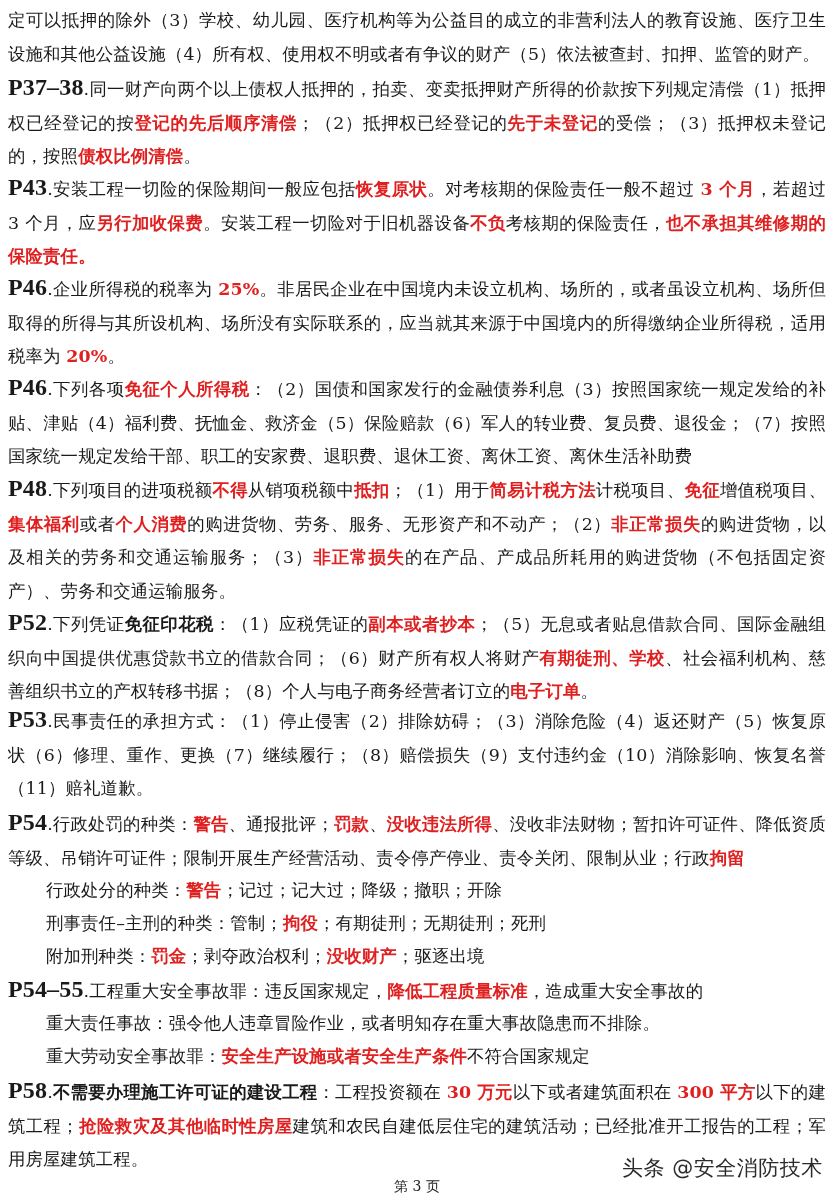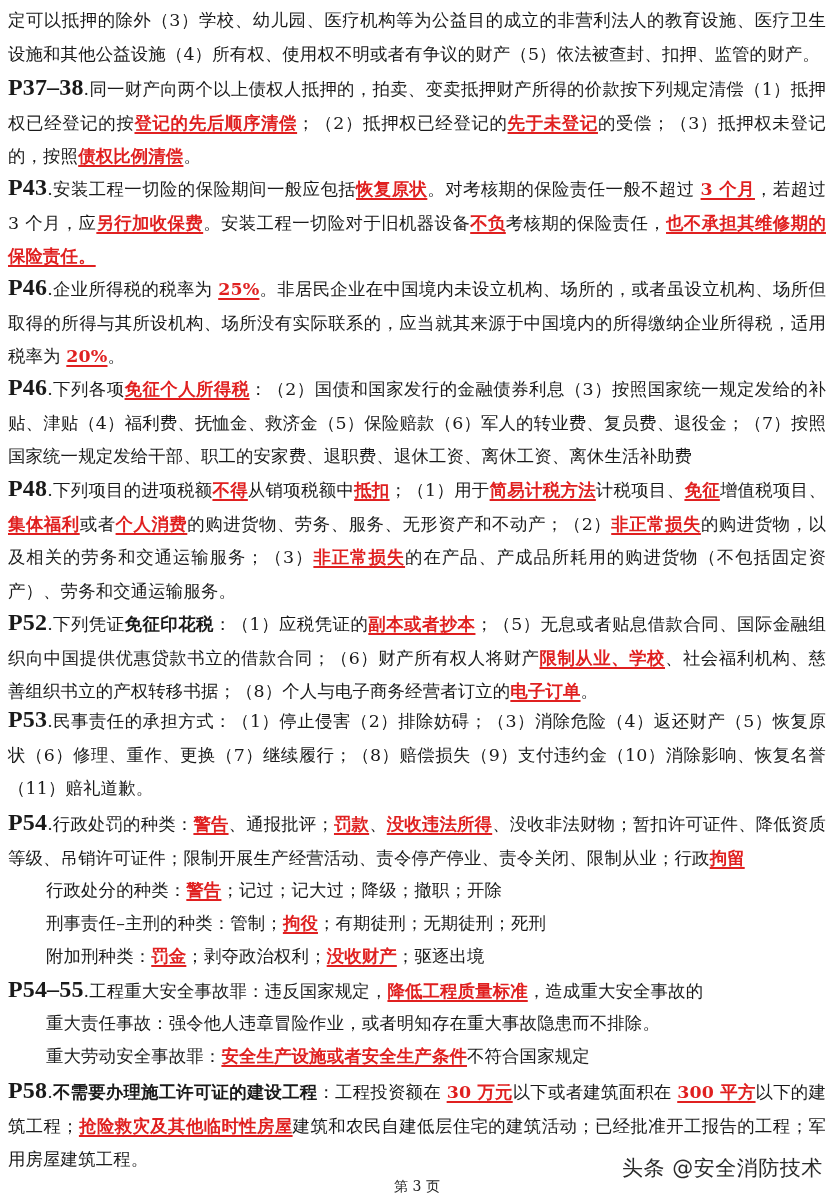--- a/index.html
+++ b/index.html
@@ -13,21 +13,21 @@
     position: absolute; left: 8px; width: 818px;
     font-size: 17.4px; line-height: 33.5px;
     text-align: justify; text-align-last: left;
     letter-spacing: 0.15px;
     word-break: break-all;
   }
   .para.indent { left: 46px; width: 780px; }
   .lbl { font-weight: bold; font-family: "Liberation Serif", "DejaVu Serif", serif; font-size: 24px; }
   .hl {
     color: #e02020; font-weight: bold;
-    text-decoration: underline; text-decoration-color: #e02020;
+    text-decoration-color: #e02020;
     text-decoration-thickness: 1.5px; text-underline-offset: 3px;
   }
   .bk { font-weight: bold; }
   .watermark {
     position: absolute; left: 622px; top: 1154px;
     font-family: "DejaVu Sans", "Liberation Sans", sans-serif;
     font-size: 21px; color: #2b2b2b; letter-spacing: 0.5px;
     text-shadow: 1px 1px 0 #ffffff, -1px -1px 0 #ffffff;
   }
   .pagenum {
@@ -38,21 +38,21 @@
 </head>
 <body>
 
 <div class="page" id="page">
     <div class="para" style="top: 4px;"><span>定可以抵押的除外（3）学校、幼儿园、医疗机构等为公益目的成立的非营利法人的教育设施、医疗卫生设施和其他公益设施（4）所有权、使用权不明或者有争议的财产（5）依法被查封、扣押、监管的财产。</span></div>
     <div class="para" style="top: 71px;"><span class="lbl">P37–38</span><span>.同一财产向两个以上债权人抵押的，拍卖、变卖抵押财产所得的价款按下列规定清偿（1）抵押权已经登记的按</span><span class="hl">登记的先后顺序清偿</span><span>；（2）抵押权已经登记的</span><span class="hl">先于未登记</span><span>的受偿；（3）抵押权未登记的，按照</span><span class="hl">债权比例清偿</span><span>。</span></div>
     <div class="para" style="top: 171px;"><span class="lbl">P43</span><span>.安装工程一切险的保险期间一般应包括</span><span class="hl">恢复原状</span><span>。对考核期的保险责任一般不超过 </span><span class="hl">3 个月</span><span>，若超过 3 个月，应</span><span class="hl">另行加收保费</span><span>。安装工程一切险对于旧机器设备</span><span class="hl">不负</span><span>考核期的保险责任，</span><span class="hl">也不承担其维修期的保险责任。</span></div>
     <div class="para" style="top: 271px;"><span class="lbl">P46</span><span>.企业所得税的税率为 </span><span class="hl">25%</span><span>。非居民企业在中国境内未设立机构、场所的，或者虽设立机构、场所但取得的所得与其所设机构、场所没有实际联系的，应当就其来源于中国境内的所得缴纳企业所得税，适用税率为 </span><span class="hl">20%</span><span>。</span></div>
     <div class="para" style="top: 371px;"><span class="lbl">P46</span><span>.下列各项</span><span class="hl">免征个人所得税</span><span>：（2）国债和国家发行的金融债券利息（3）按照国家统一规定发给的补贴、津贴（4）福利费、抚恤金、救济金（5）保险赔款（6）军人的转业费、复员费、退役金；（7）按照国家统一规定发给干部、职工的安家费、退职费、退休工资、离休工资、离休生活补助费</span></div>
     <div class="para" style="top: 472px;"><span class="lbl">P48</span><span>.下列项目的进项税额</span><span class="hl">不得</span><span>从销项税额中</span><span class="hl">抵扣</span><span>；（1）用于</span><span class="hl">简易计税方法</span><span>计税项目、</span><span class="hl">免征</span><span>增值税项目、</span><span class="hl">集体福利</span><span>或者</span><span class="hl">个人消费</span><span>的购进货物、劳务、服务、无形资产和不动产；（2）</span><span class="hl">非正常损失</span><span>的购进货物，以及相关的劳务和交通运输服务；（3）</span><span class="hl">非正常损失</span><span>的在产品、产成品所耗用的购进货物（不包括固定资产）、劳务和交通运输服务。</span></div>
-    <div class="para" style="top: 606px;"><span class="lbl">P52</span><span>.下列凭证</span><span class="bk">免征印花税</span><span>：（1）应税凭证的</span><span class="hl">副本或者抄本</span><span>；（5）无息或者贴息借款合同、国际金融组织向中国提供优惠贷款书立的借款合同；（6）财产所有权人将财产</span><span class="hl">限制从业、学校</span><span>、社会福利机构、慈善组织书立的产权转移书据；（8）个人与电子商务经营者订立的</span><span class="hl">电子订单</span><span>。</span></div>
+    <div class="para" style="top: 606px;"><span class="lbl">P52</span><span>.下列凭证</span><span class="bk">免征印花税</span><span>：（1）应税凭证的</span><span class="hl">副本或者抄本</span><span>；（5）无息或者贴息借款合同、国际金融组织向中国提供优惠贷款书立的借款合同；（6）财产所有权人将财产</span><span class="hl">有期徒刑、学校</span><span>、社会福利机构、慈善组织书立的产权转移书据；（8）个人与电子商务经营者订立的</span><span class="hl">电子订单</span><span>。</span></div>
     <div class="para" style="top: 691px; margin-top: 12px;"><span class="lbl">P53</span><span>.民事责任的承担方式：（1）停止侵害（2）排除妨碍；（3）消除危险（4）返还财产（5）恢复原状（6）修理、重作、更换（7）继续履行；（8）赔偿损失（9）支付违约金（10）消除影响、恢复名誉（11）赔礼道歉。</span></div>
     <div class="para" style="top: 806px;"><span class="lbl">P54</span><span>.行政处罚的种类：</span><span class="hl">警告</span><span>、通报批评；</span><span class="hl">罚款</span><span>、</span><span class="hl">没收违法所得</span><span>、没收非法财物；暂扣许可证件、降低资质等级、吊销许可证件；限制开展生产经营活动、责令停产停业、责令关闭、限制从业；行政</span><span class="hl">拘留</span></div>
     <div class="para indent" style="top: 874px;"><span>行政处分的种类：</span><span class="hl">警告</span><span>；记过；记大过；降级；撤职；开除</span></div>
     <div class="para indent" style="top: 907px;"><span>刑事责任–主刑的种类：管制；</span><span class="hl">拘役</span><span>；有期徒刑；无期徒刑；死刑</span></div>
     <div class="para indent" style="top: 940px;"><span>附加刑种类：</span><span class="hl">罚金</span><span>；剥夺政治权利；</span><span class="hl">没收财产</span><span>；驱逐出境</span></div>
     <div class="para" style="top: 973px;"><span class="lbl">P54–55</span><span>.工程重大安全事故罪：违反国家规定，</span><span class="hl">降低工程质量标准</span><span>，造成重大安全事故的</span></div>
     <div class="para indent" style="top: 1007px;"><span>重大责任事故：强令他人违章冒险作业，或者明知存在重大事故隐患而不排除。</span></div>
     <div class="para indent" style="top: 1040px;"><span>重大劳动安全事故罪：</span><span class="hl">安全生产设施或者安全生产条件</span><span>不符合国家规定</span></div>
     <div class="para" style="top: 1074px;"><span class="lbl">P58</span><span>.</span><span class="bk">不需要办理施工许可证的建设工程</span><span>：工程投资额在 </span><span class="hl">30 万元</span><span>以下或者建筑面积在 </span><span class="hl">300 平方</span><span>以下的建筑工程；</span><span class="hl">抢险救灾及其他临时性房屋</span><span>建筑和农民自建低层住宅的建筑活动；已经批准开工报告的工程；军用房屋建筑工程。</span></div>
   </div>

